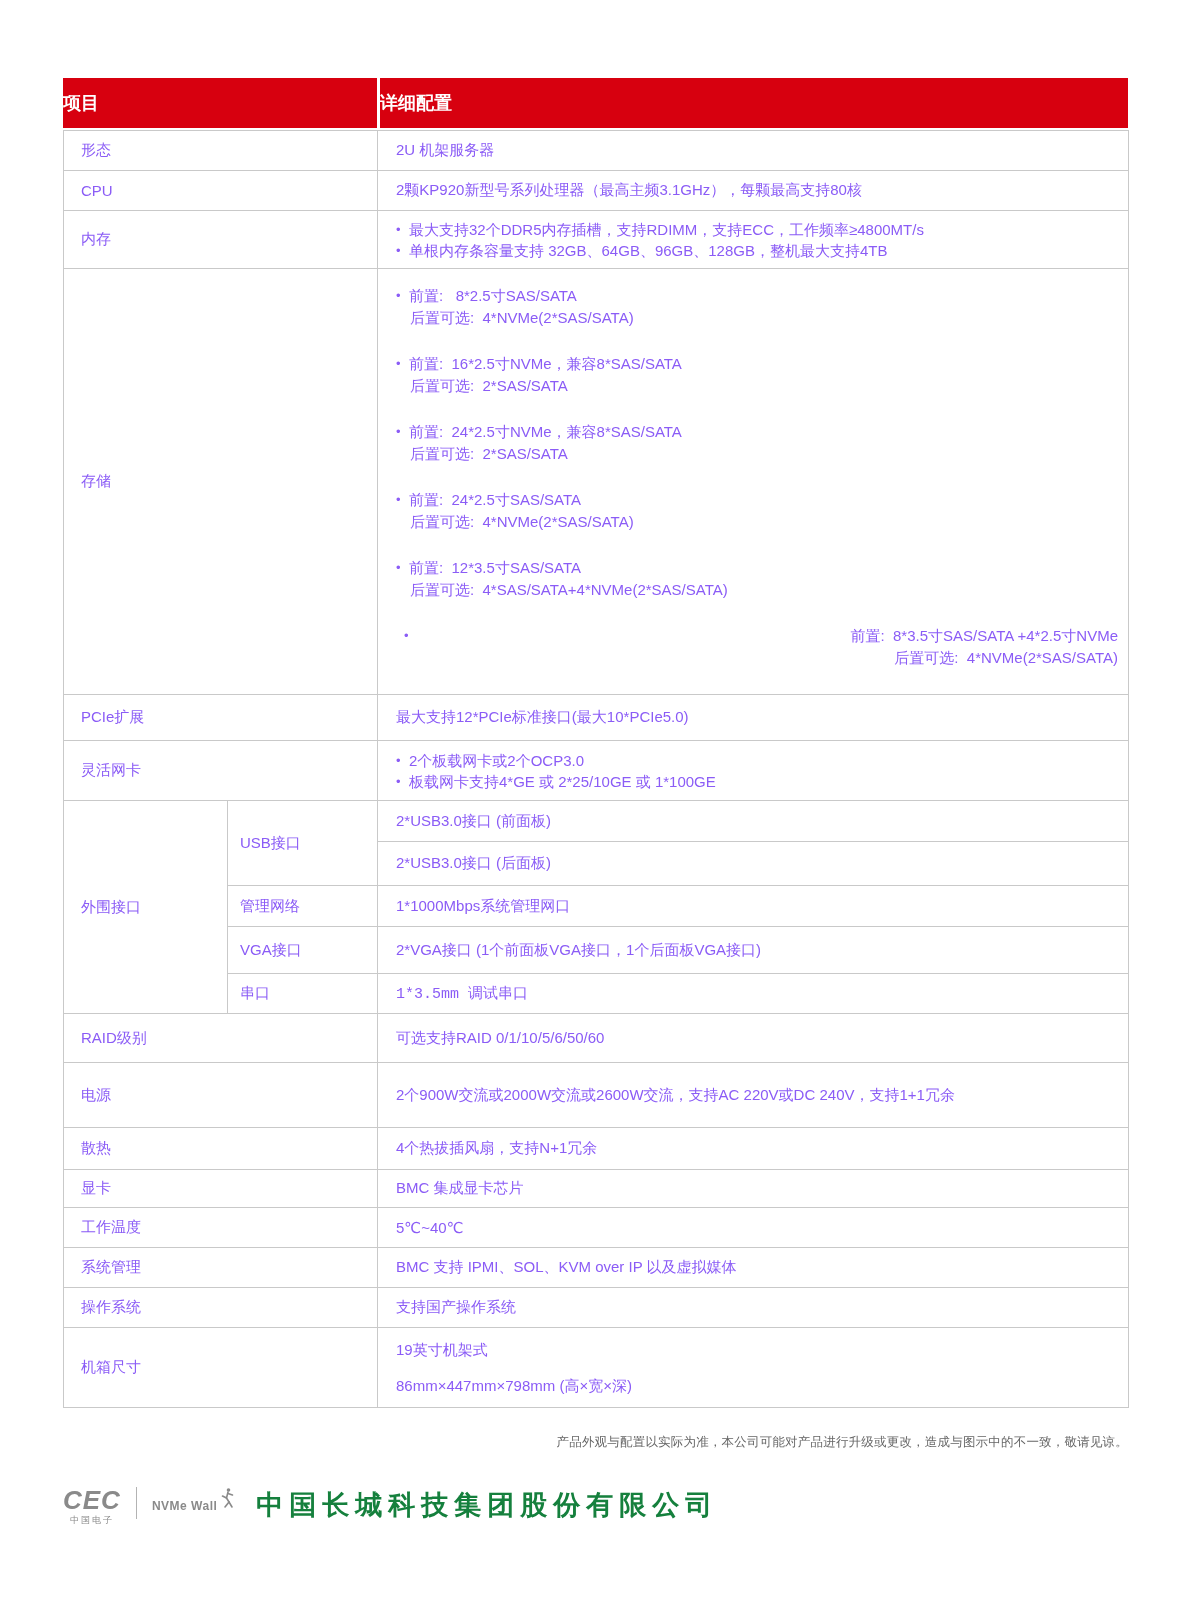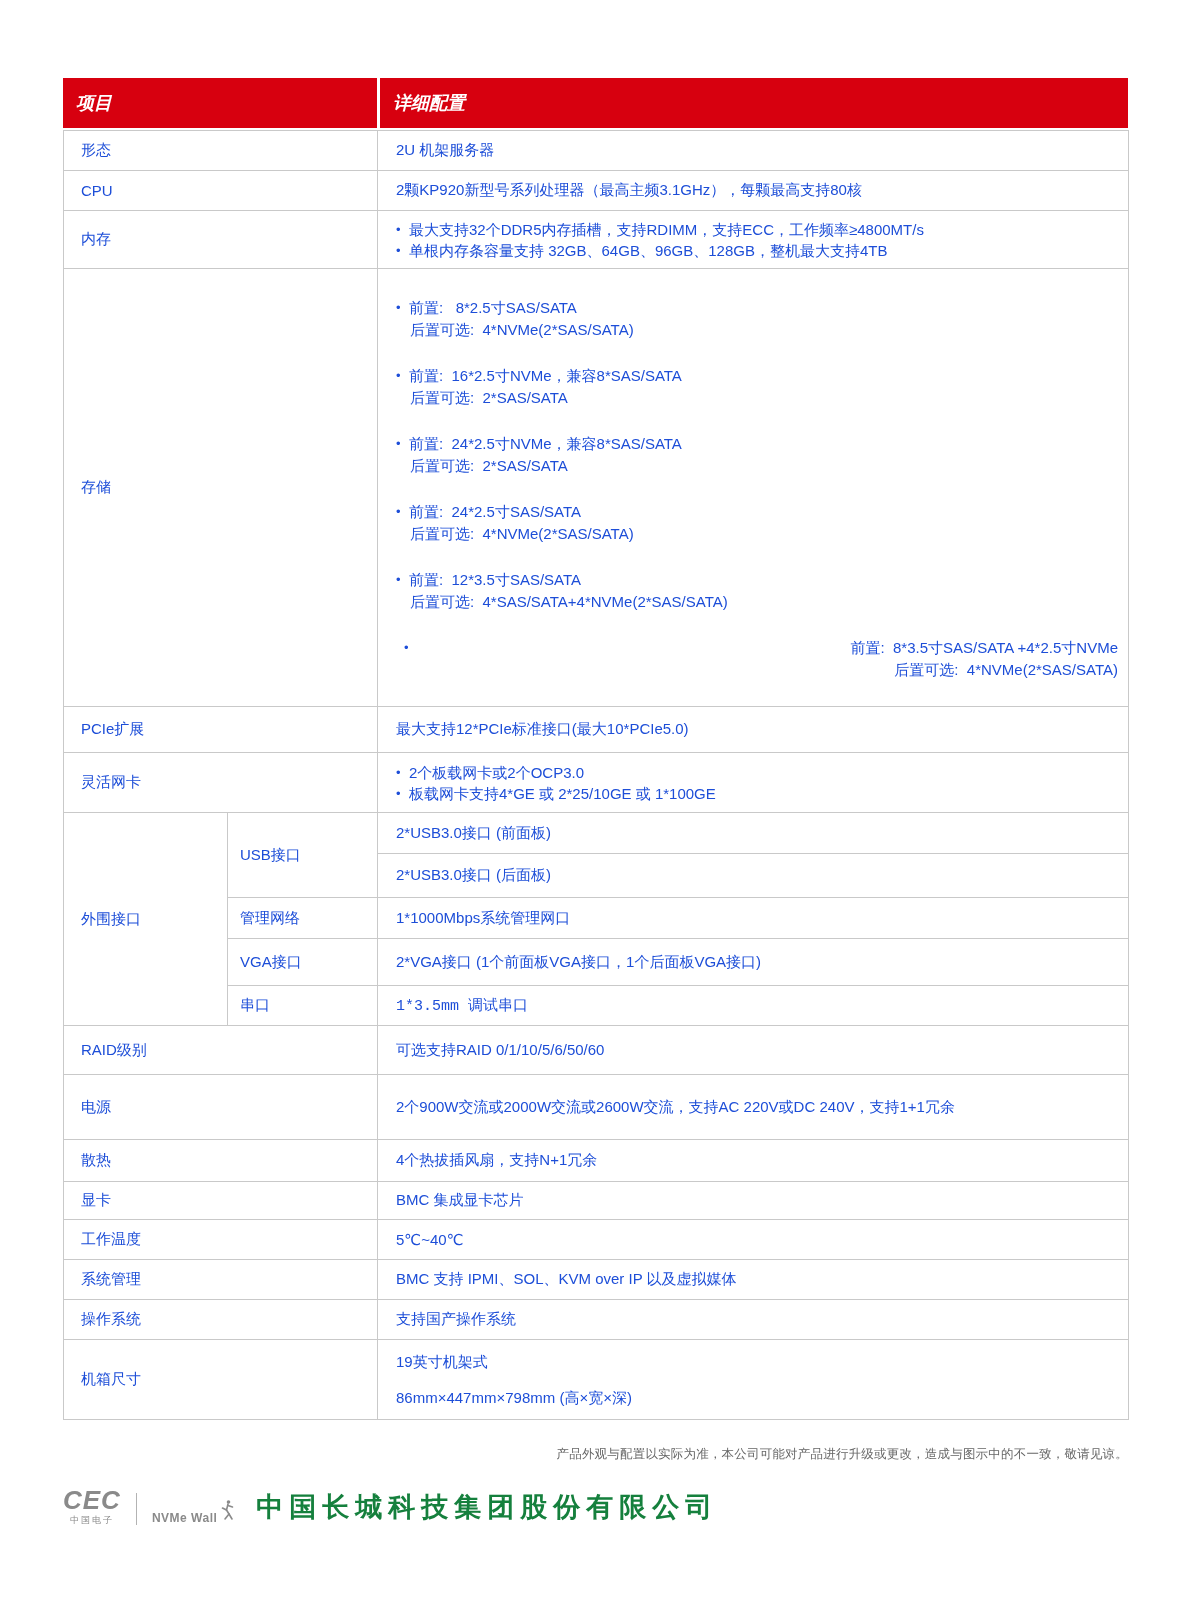--- a/index.html
+++ b/index.html
@@ -7,30 +7,30 @@
     width:1190px;height:1615px;position:relative;background:#ffffff;
     font-family:"Liberation Sans","DejaVu Sans",sans-serif;color:#3c3c3c;
     -webkit-font-smoothing:antialiased;
   }
   .sheet{position:absolute;left:63px;top:78px;width:1065px;}
 
   
   .hdr{display:flex;gap:3px;margin-bottom:2px;}
   .hdr-cell{
     background:#d7000f;color:#ffffff;font-weight:bold;font-size:18px;
-    height:50px;display:flex;align-items:center;padding-left:13px;box-sizing:border-box;font-style:italic;
+    height:50px;display:flex;align-items:center;padding-left:0;box-sizing:border-box;
   }
   .hdr-c1{width:314px;}
   .hdr-c2{flex:1;}
 
   
   table.spec{border-collapse:collapse;width:100%;table-layout:fixed;}
   table.spec td{
     border:1px solid #c9c9c9;vertical-align:middle;box-sizing:border-box;
-    font-size:15px;color:#1d4ed8;
+    font-size:15px;color:#8b5cf6;
   }
   td.lab{padding-left:17px;}
   td.sublab{padding-left:12px;}
   td.val{padding-left:18px;padding-right:10px;}
   .line{white-space:pre-wrap;line-height:21px;}
   .bullet{position:relative;padding-left:13px;}
   .bullet::before{content:"•";position:absolute;left:0;font-size:13px;}
   .rear{padding-left:14px;}
 
   .r-xt td{height:40px;}
@@ -46,38 +46,38 @@
   .r-ser td{height:40px;font-family:Liberation Mono, monospace;}
   .r-raid td{height:49px;}
   .r-pwr td{height:65px;}
   .r-cool td{height:42px;}
   .r-gpu td{height:38px;}
   .r-temp td{height:40px;}
   .r-sys td{height:40px;}
   .r-os td{height:40px;}
   .r-chs td{height:80px;}
 
-  td.sto-val{vertical-align:top;padding-top:16px;margin-top:11px;}
+  td.sto-val{vertical-align:top;padding-top:4px;margin-top:11px;}
   .sto-group{margin:12px 0 24px;}
   .sto-group .line{line-height:22px;}
   .sto-group.g6{padding-left:8px;text-align:right;}
   .chs-line{line-height:22px;white-space:pre-wrap;}
   .chs-line + .chs-line{margin-top:14px;}
 
   
   .disclaimer{
     margin-top:26px;text-align:right;font-size:12.5px;color:#666666;letter-spacing:.2px;
   }
 
   
   .footer{
     position:absolute;left:63px;right:58px;top:1487px;
     display:flex;justify-content:space-between;align-items:center;
   }
-  .brand{display:flex;align-items:flex-end;gap:15px;}
+  .brand{display:flex;align-items:flex-start;gap:15px;}
   .cec{display:flex;flex-direction:column;align-items:center;line-height:1;}
   .cec-mark{font-style:italic;font-weight:bold;font-size:26px;color:#8a8a8a;letter-spacing:1px;}
   .cec-sub{font-size:9px;color:#8a8a8a;letter-spacing:2px;margin-top:3px;}
   .vdiv{width:1px;height:32px;background:#b3b3b3;}
   .gw{display:flex;align-items:flex-end;gap:3px;}
   .gw-text{font-size:12px;font-weight:bold;color:#8a8a8a;letter-spacing:.5px;}
   .company{font-size:27px;color:#15803d;letter-spacing:6px;font-weight:600;margin-left:6px;}
   .contact{text-align:right;font-size:12.5px;color:#9a9a9a;line-height:1.6;}
   .contact .fax{margin-left:26px;}
 </style>

